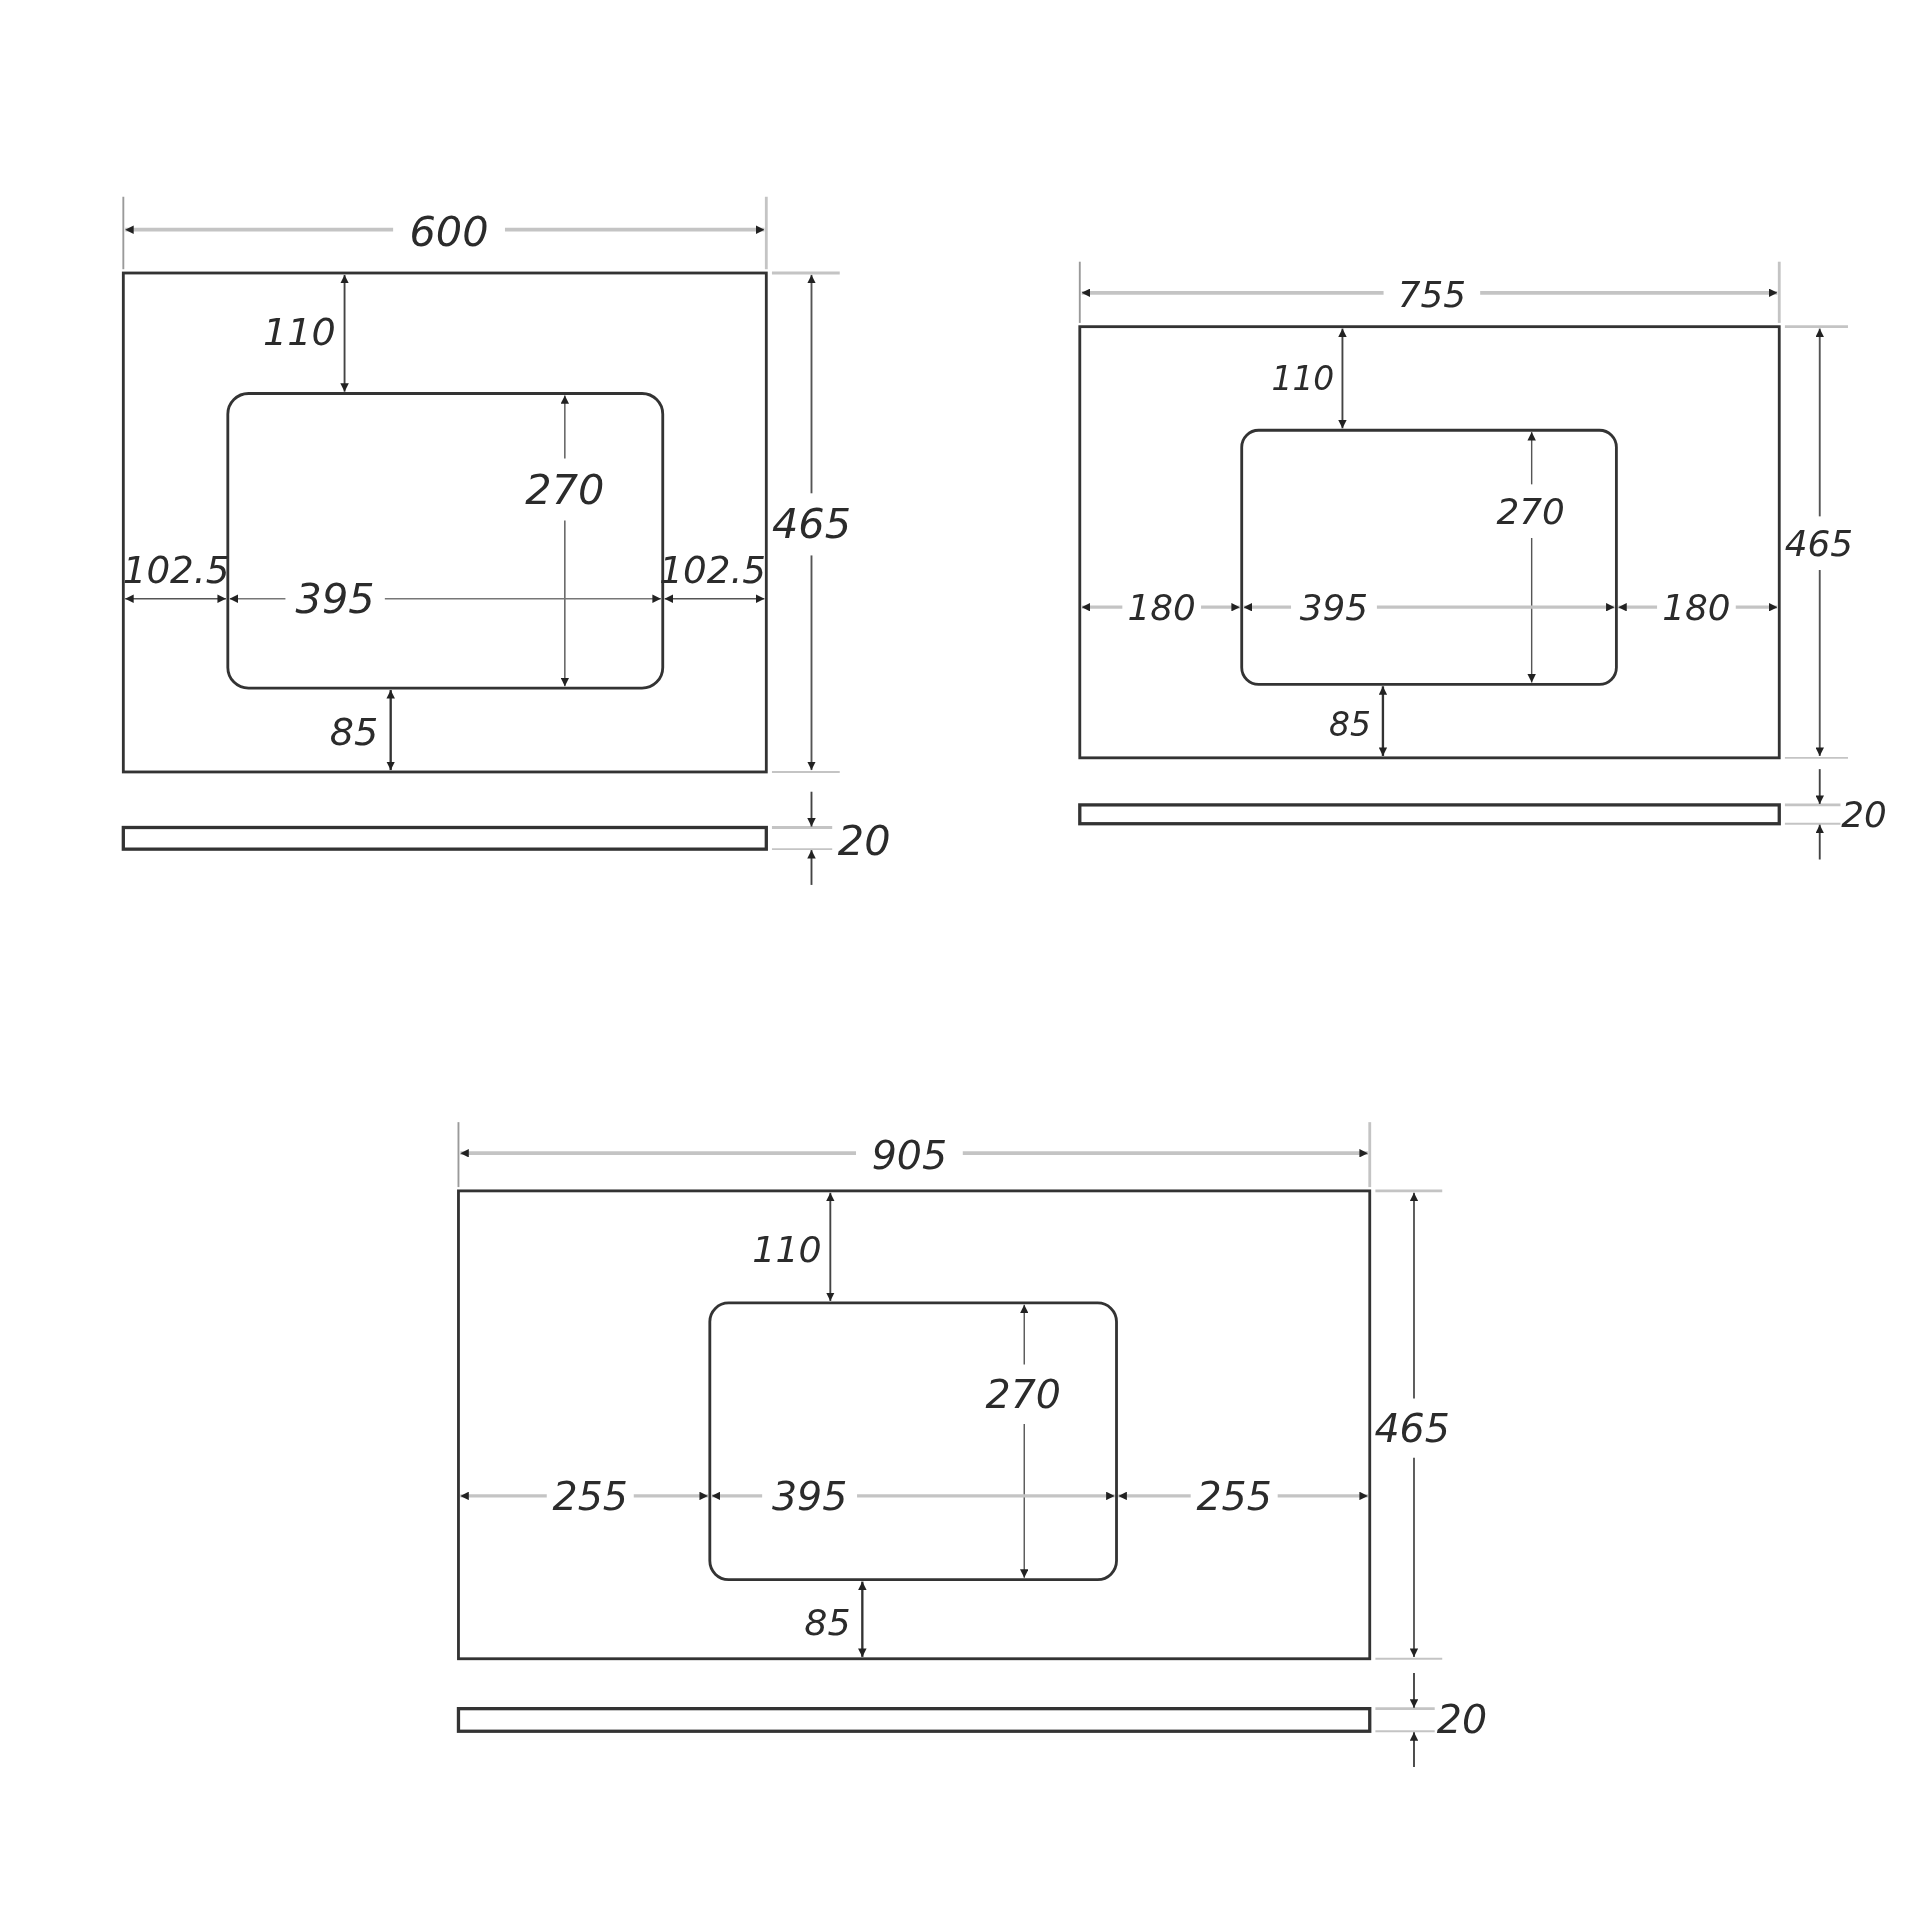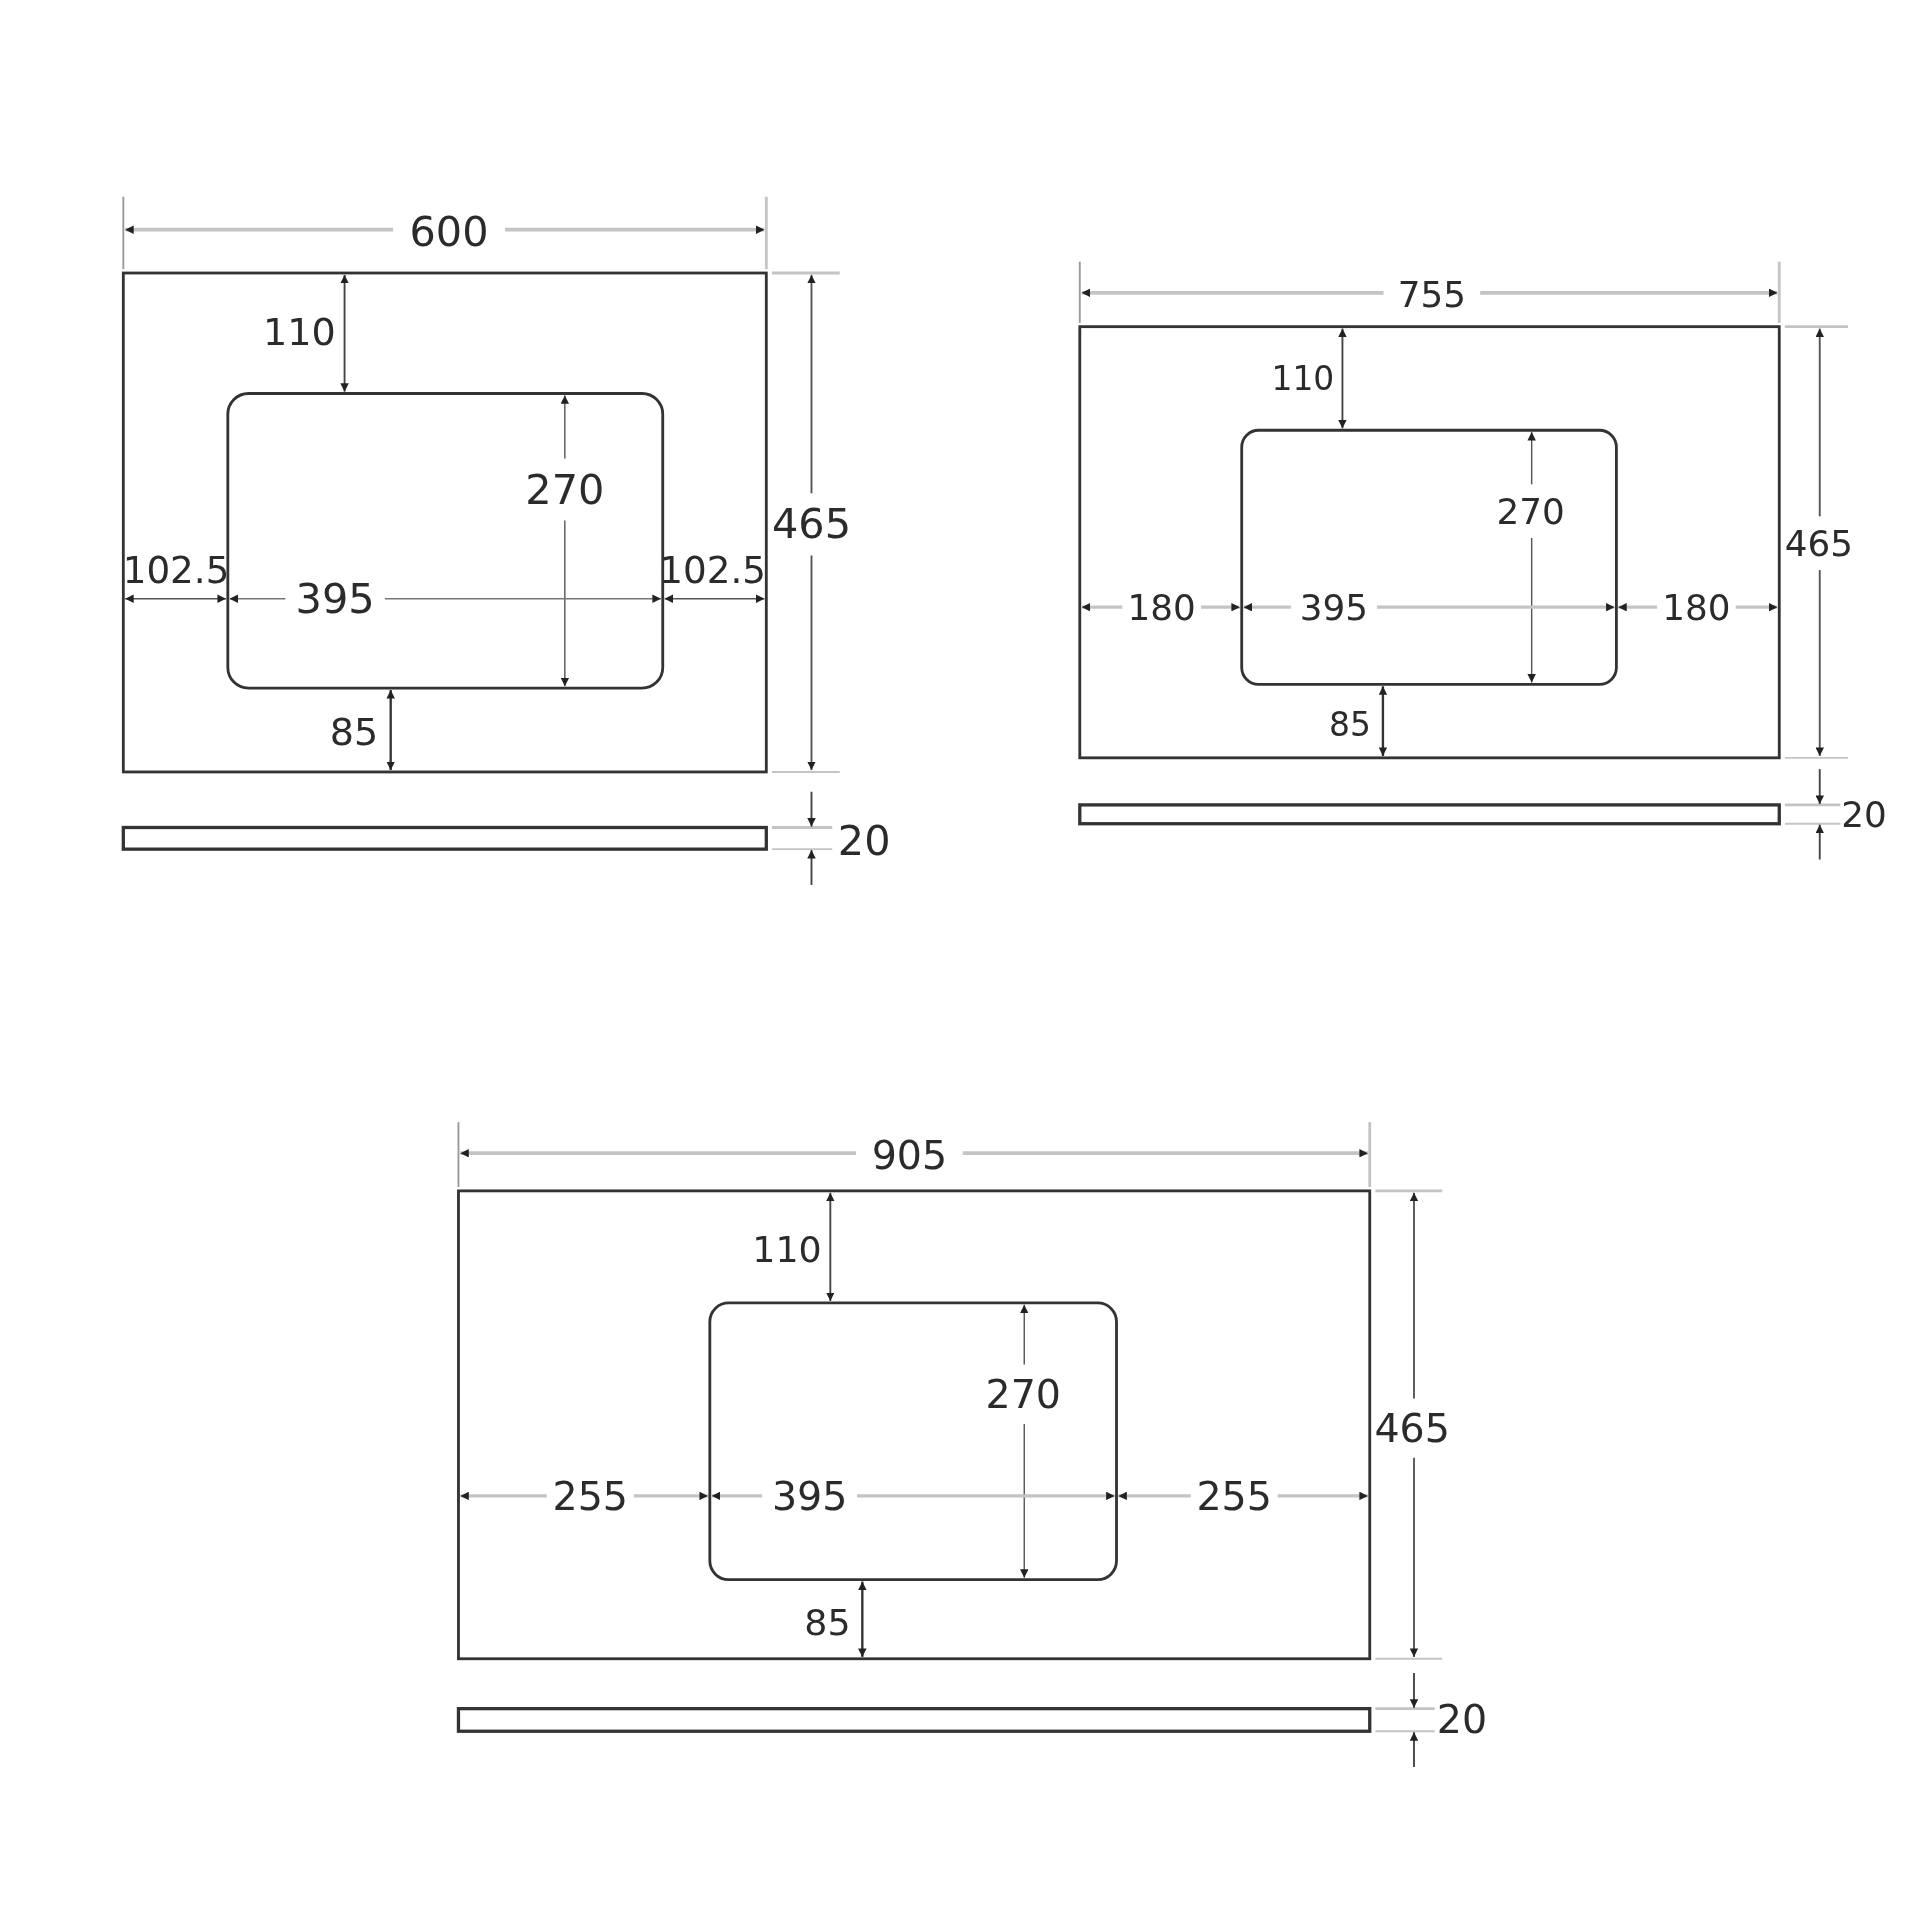--- a/index.html
+++ b/index.html
@@ -1,17 +1,17 @@
 <!DOCTYPE html>
 <html style="font-size:15px"><head>
 <meta charset="utf-8">
 <style>
   html, body { margin: 0; padding: 0; background: #ffffff; }
   body { width: 1928px; height: 1928px; overflow: hidden; }
-  #canvas { position: absolute; left: 0; top: 0; width: 1616px; height: 1928px; }
+  #canvas { position: absolute; left: 0; top: 0; width: 1616px; height: 1928px; font-style: italic; }
   svg text { font-family: "DejaVu Sans", "Liberation Sans", sans-serif; fill: #2b2b2b; }
 </style>
 </head>
 <body>
 
 <div id="canvas">
   <svg id="sheet" width="1928" height="1928" viewBox="0 0 2048 2048" xmlns="http://www.w3.org/2000/svg">
     <defs>
       <marker id="arr" viewBox="0 0 10 10" refX="10" refY="5" markerWidth="9" markerHeight="9" orient="auto-start-reverse" markerUnits="userSpaceOnUse">
         <path d="M0,0 L10,5 L0,10 z" fill="#222222"></path>

